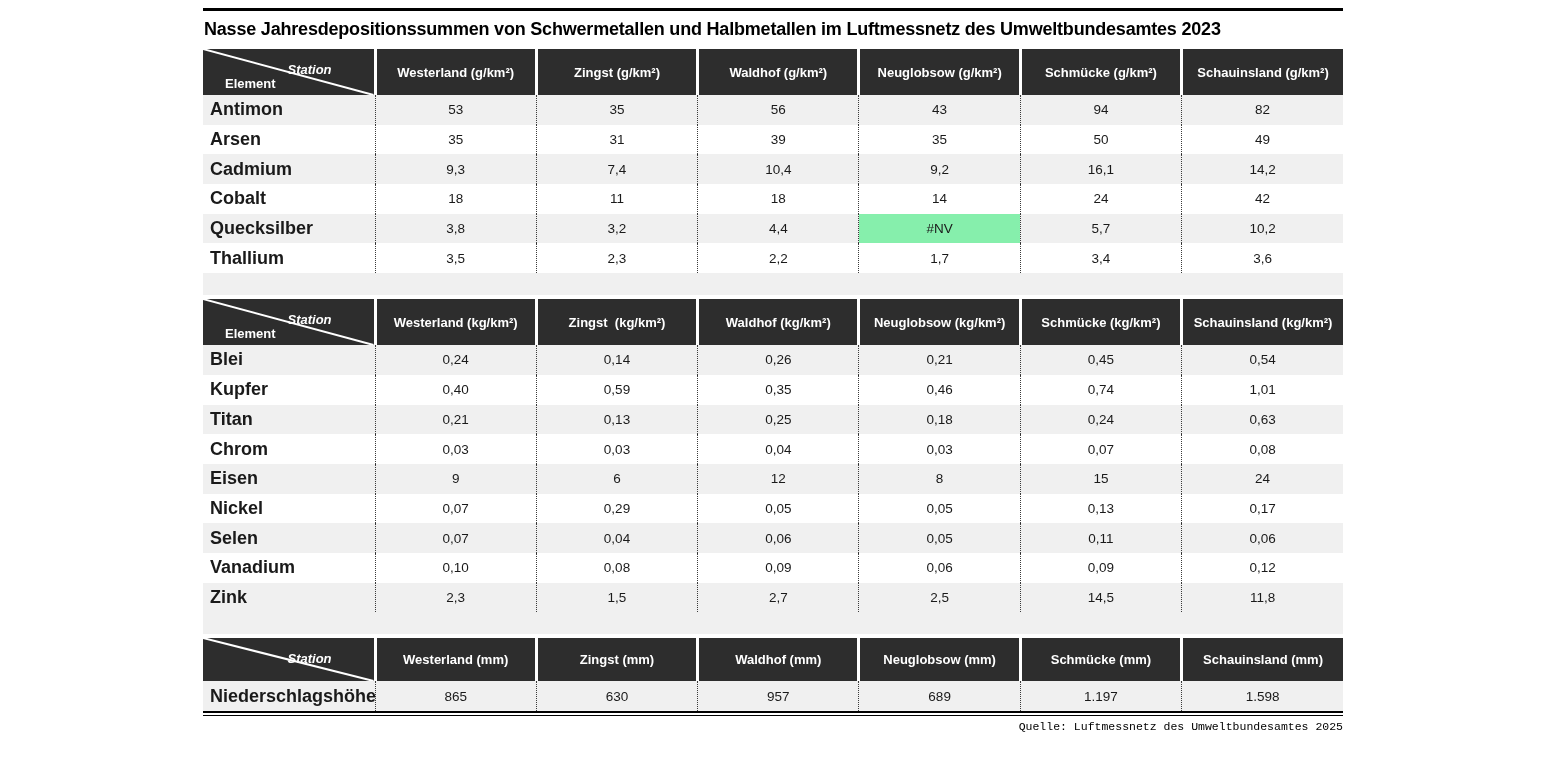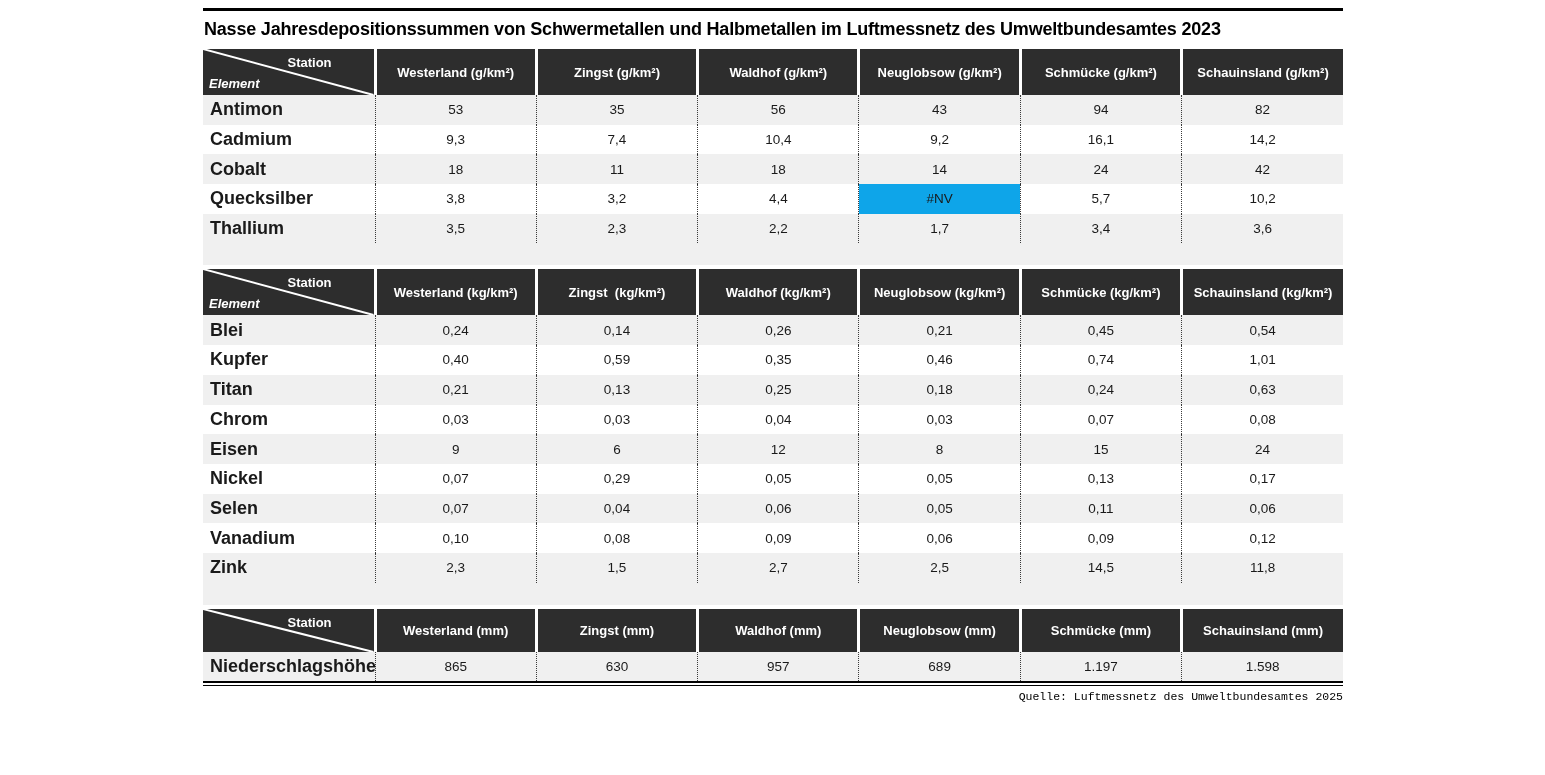--- a/index.html
+++ b/index.html
@@ -14,25 +14,25 @@
         height:46px;border-left:3px solid #fff;text-align:center;white-space:pre;padding:0;}
   table.data-table thead th:first-child{border-left:none;}
   table.single thead th{height:43px;}
   table.data-table tbody th{text-align:left;font-weight:bold;font-size:18px;
         padding:0 0 0 7px;height:29.7px;}
   table.data-table tbody td{text-align:center;font-size:13.5px;font-weight:normal;
         border-left:1px dotted #3a3a3a;padding:0;}
   table.data-table tbody tr:nth-child(odd){background:#f0f0f0;}
   table.single tbody tr{background:#fff;}
   table.single tbody td{height:29px;}
-  table.data-table td.nv{background:#0ea5e9;}
+  table.data-table td.nv{background:#86efac;}
   th.corner{position:relative;}
   th.corner svg{position:absolute;left:0;top:0;width:100%;height:100%;display:block;}
-  th.corner .corner-top{position:absolute;top:6px;right:42px;}
-  th.corner .corner-bottom{position:absolute;bottom:4px;left:6px;font-style:italic;}
+  th.corner .corner-top{position:absolute;top:13px;right:42px;font-style:italic;}
+  th.corner .corner-bottom{position:absolute;bottom:4px;left:22px;}
   .band{height:22px;background:#f0f0f0;margin-bottom:4px;}
   .double-rule{height:2px;border-top:2px solid #000;border-bottom:1px solid #000;}
   .source{text-align:right;font-size:11.5px;margin-top:4px;color:#000;
         font-family:Liberation Mono, monospace;}
 </style>
 </head>
 <body>
 
 <div class="page">
   <div class="content">
@@ -66,20 +66,29 @@
           <tr>
             <th>Antimon</th>
             <td>53</td>
             <td>35</td>
             <td>56</td>
             <td>43</td>
             <td>94</td>
             <td>82</td>
           </tr>
           <tr>
+            <th>Arsen</th>
+            <td>35</td>
+            <td>31</td>
+            <td>39</td>
+            <td>35</td>
+            <td>50</td>
+            <td>49</td>
+          </tr>
+          <tr>
             <th>Cadmium</th>
             <td>9,3</td>
             <td>7,4</td>
             <td>10,4</td>
             <td>9,2</td>
             <td>16,1</td>
             <td>14,2</td>
           </tr>
           <tr>
             <th>Cobalt</th>

